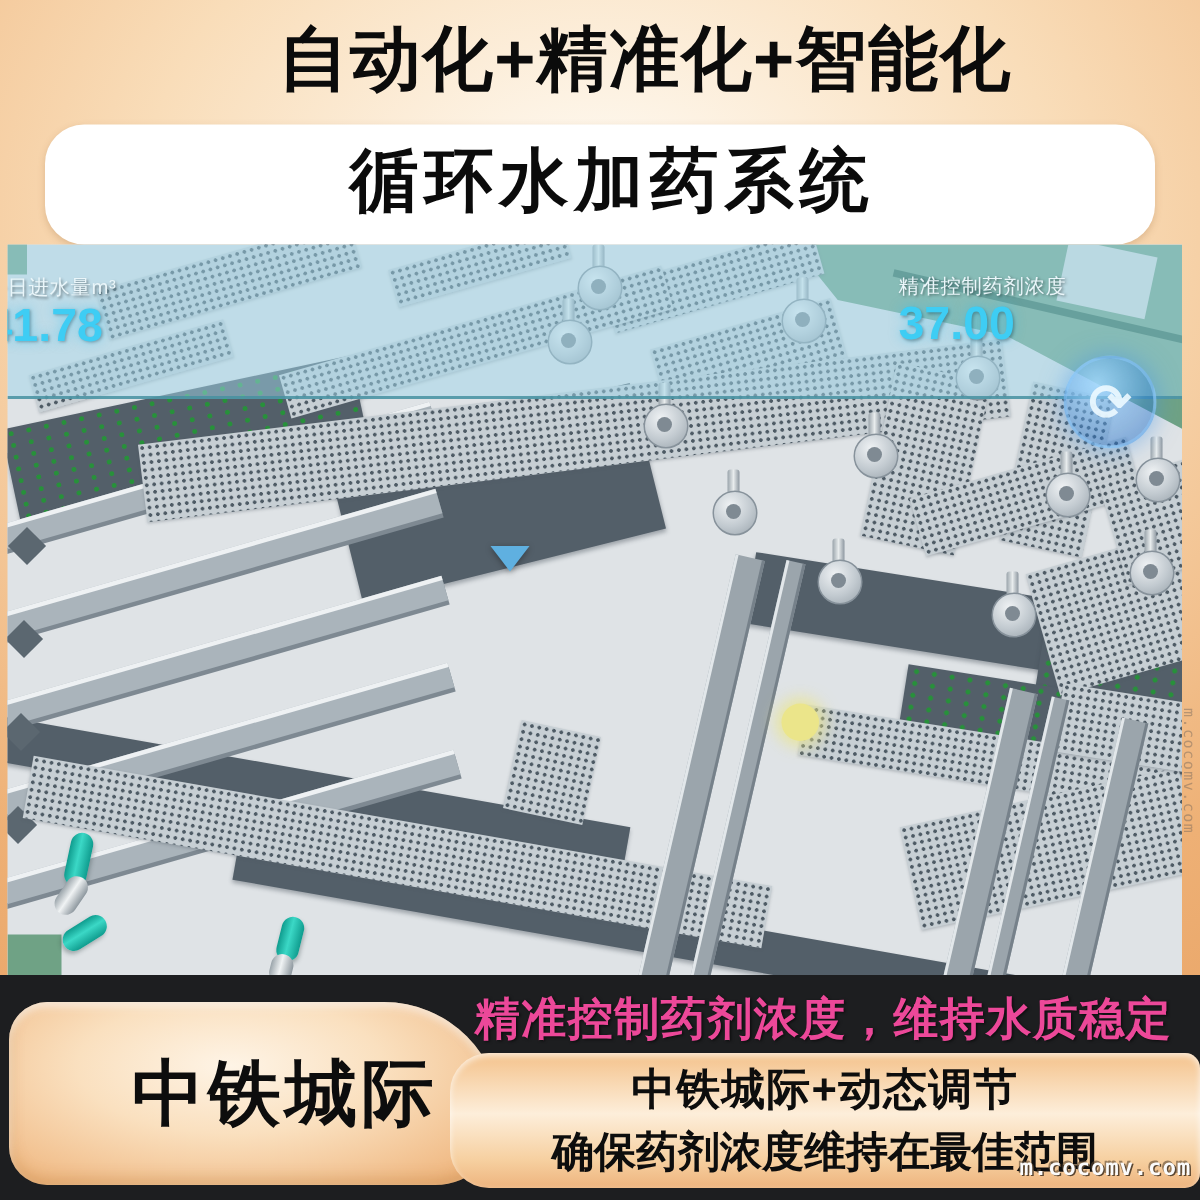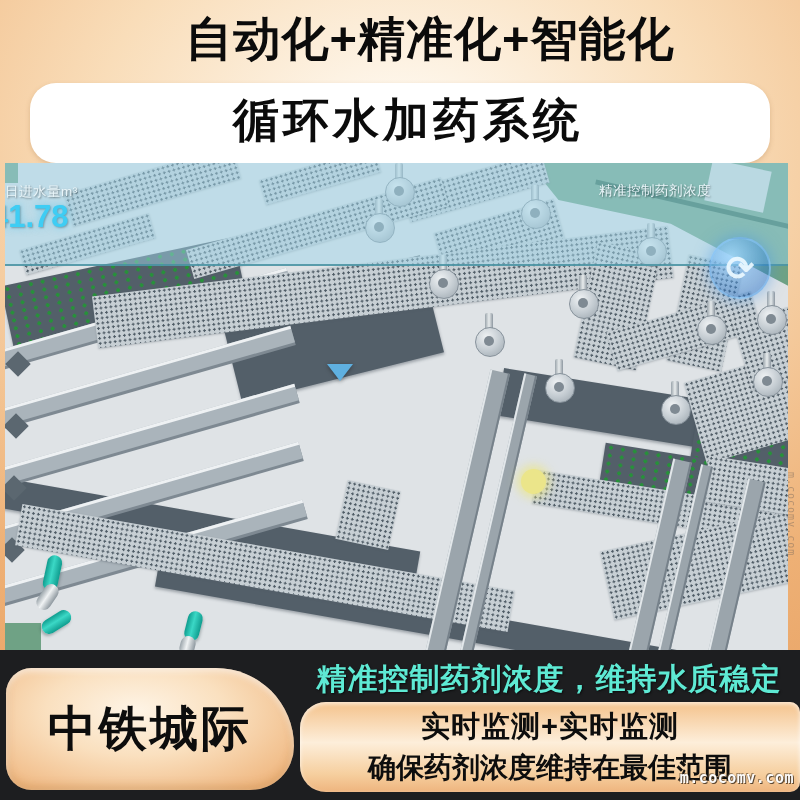--- a/index.html
+++ b/index.html
@@ -57,22 +57,22 @@
 
   .side-watermark{left:786px;top:472px;writing-mode:vertical-rl;font-size:10px;letter-spacing:1px;
     color:rgba(110,100,90,.45);font-family:"DejaVu Sans Mono",monospace;}
 
   
   #footer{left:0;top:650px;width:800px;height:150px;background:#1d1e20;}
   .brand-panel{left:6px;top:18px;width:288px;height:122px;border-radius:26px 80px 45px 26px;
     background:radial-gradient(ellipse at 45% 35%,#fef4e6 0%,#fae0bf 40%,#f0b983 85%,#e9aa6d 100%);
     box-shadow:inset 0 -4px 10px rgba(160,90,20,.25),inset 0 3px 6px rgba(255,255,255,.7);
     display:flex;align-items:center;justify-content:center;
-    font-size:48px;font-weight:bold;letter-spacing:3px;color:#0d0d0d;}
-  .headline{left:298px;top:9px;width:502px;text-align:center;font-size:30px;font-weight:bold;color:#5eead4;
+    font-size:48px;font-weight:bold;letter-spacing:3px;color:#0d0d0d;padding-left:40px;}
+  .headline{left:298px;top:9px;width:502px;text-align:center;font-size:30px;font-weight:bold;color:#ec4899;
     text-shadow:1px 1px 2px rgba(0,0,0,.6);letter-spacing:1px;}
   .info-panel{left:300px;top:52px;width:500px;height:90px;border-radius:26px 10px 10px 26px;
     background:linear-gradient(180deg,#f4c28b 0%,#fdeeda 45%,#f6cf9f 80%,#eeb47e 100%);
     color:#0d0d0d;font-weight:bold;text-align:center;box-shadow:inset 0 2px 4px rgba(255,255,255,.7);}
   .info-line1{margin-top:5px;font-size:29px;letter-spacing:1px;}
   .info-line2{margin-top:2px;font-size:28px;}
   .watermark{position:absolute;right:6px;bottom:5px;font-family:"DejaVu Sans Mono",monospace;font-size:15px;font-weight:bold;
     color:#fbfbfb;letter-spacing:.5px;text-shadow:1px 1px 0 #5a4631,-1px -1px 0 rgba(90,70,49,.6);}
 </style>
 </head>
@@ -197,31 +197,32 @@
     </div>
 
   <div class="abs hud-band"></div>
 
   <div class="abs stat" style="left:-14px;top:20px;">
     <div class="stat-label">今日进水量m³</div>
     <div class="stat-value">41.78</div>
   </div>
   <div class="abs stat" style="left:594px;top:19px;">
     <div class="stat-label">精准控制药剂浓度</div>
+    <div class="stat-value">37.00</div>
   </div>
 
   <div class="abs compass">⟳</div>
   <div class="abs glow-dot"></div>
 
   <div class="abs pool-marker"></div>
 </div>
 
 <div class="abs side-watermark">m.cocomv.com</div>
 
 <div id="footer" class="abs">
   <div class="abs brand-panel">中铁城际</div>
   <div class="abs headline">精准控制药剂浓度，维持水质稳定</div>
   <div class="abs info-panel">
-    <div class="info-line1">实时监测+实时监测</div>
+    <div class="info-line1">中铁城际+动态调节</div>
     <div class="info-line2">确保药剂浓度维持在最佳范围</div>
     <div class="watermark">m.cocomv.com</div>
   </div>
 </div>
 
 </body></html>

